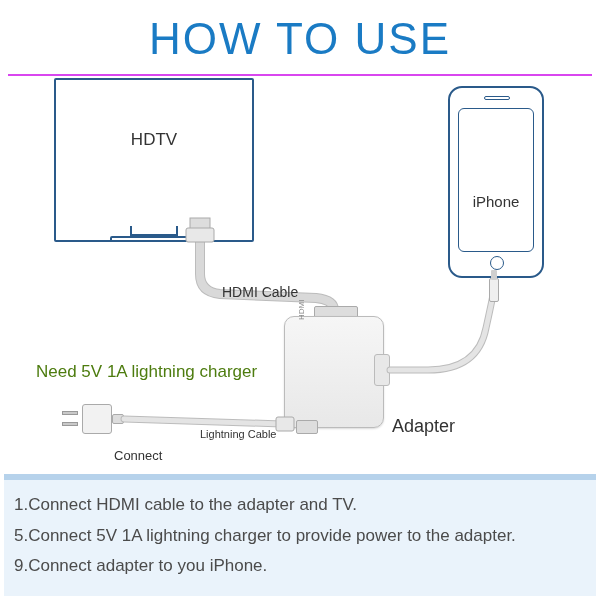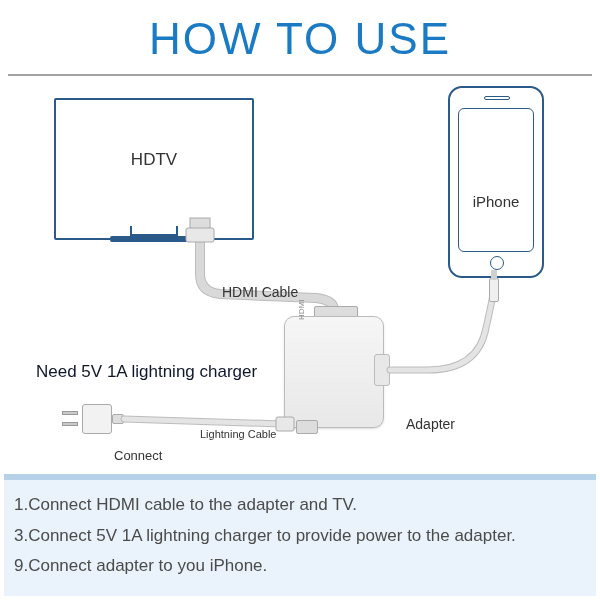--- a/index.html
+++ b/index.html
@@ -1,19 +1,19 @@
 <!DOCTYPE html>
 <html><head>
 <meta charset="utf-8">
 <style>
   * { margin: 0; padding: 0; box-sizing: border-box; }
   body { width: 600px; height: 600px; background: #fff; font-family: Arial, Helvetica, sans-serif; position: relative; overflow: hidden; }
-  .title { text-align: center; font-size: 44px; font-weight: 500; color: #1a7bc4; letter-spacing: 2px; padding: 14px 0 10px 0; border-bottom: 2px solid #a3a3a3; margin: 0 8px; }
+  .title { text-align: center; font-size: 44px; font-weight: 500; color: #1a7bc4; letter-spacing: 2px; padding: 14px 0 10px 0; border-bottom: 2px solid #d946ef; margin: 0 8px; }
   .canvas { position: absolute; left: 0; top: 78px; width: 600px; height: 400px; }
-  .hdtv { position: absolute; left: 54px; top: 20px; width: 200px; height: 142px; border: 2px solid #2a5a8a; border-radius: 2px; background: #fff; }
+  .hdtv { position: absolute; left: 54px; top: 0; width: 200px; height: 164px; border: 2px solid #2a5a8a; border-radius: 2px; background: #fff; }
   .hdtv-label { position: absolute; left: 0; right: 0; top: 50px; text-align: center; font-size: 17px; color: #333; }
   .hdtv-stand { position: absolute; left: 130px; top: 148px; width: 48px; height: 10px; border: 2px solid #2a5a8a; border-top: none; }
   .hdtv-base { position: absolute; left: 110px; top: 158px; width: 88px; height: 6px; border: 2px solid #2a5a8a; border-radius: 2px; }
 
   .iphone { position: absolute; left: 448px; top: 8px; width: 96px; height: 192px; border: 2px solid #2a5a8a; border-radius: 14px; background: #fff; }
   .iphone-screen { position: absolute; left: 8px; top: 20px; width: 76px; height: 144px; border: 1.5px solid #2a5a8a; border-radius: 6px; }
   .iphone-home { position: absolute; left: 40px; bottom: 6px; width: 14px; height: 14px; border: 1.5px solid #2a5a8a; border-radius: 50%; }
   .iphone-speaker { position: absolute; left: 34px; top: 8px; width: 26px; height: 4px; border: 1.5px solid #2a5a8a; border-radius: 2px; }
   .iphone-label { position: absolute; left: 0; right: 0; top: 84px; text-align: center; font-size: 15px; color: #333; }
 
@@ -22,22 +22,22 @@
   .adapter-hdmi-text { position: absolute; left: 297px; top: 242px; font-size: 8px; color: #888; transform: rotate(-90deg); transform-origin: left top; }
   .adapter-light { position: absolute; left: 296px; top: 342px; width: 22px; height: 14px; background: #ddd; border: 1px solid #aaa; border-radius: 2px; }
   .adapter-cableout { position: absolute; left: 374px; top: 276px; width: 16px; height: 32px; background: #e8e8e8; border: 1px solid #bbb; border-radius: 3px; }
 
   svg.cable { position: absolute; left: 0; top: 0; overflow: visible; }
 
   .label { position: absolute; font-size: 14px; color: #333; }
   .label-hdmi { left: 222px; top: 206px; }
   .label-charger { left: 114px; top: 370px; font-size: 13px; }
   .label-lightcable { left: 200px; top: 350px; font-size: 11px; }
-  .label-adapter { left: 406px; top: 338px; font-size: 14px; }
-  .warn { position: absolute; left: 36px; top: 284px; font-size: 17px; color: #0f172a; }
+  .label-adapter { left: 392px; top: 338px; font-size: 18px; }
+  .warn { position: absolute; left: 36px; top: 284px; font-size: 17px; color: #4d7c0f; }
 
   .plug-body { position: absolute; left: 82px; top: 326px; width: 30px; height: 30px; background: #f2f2f2; border: 1px solid #aaa; border-radius: 3px; }
   .plug-prongs { position: absolute; left: 62px; top: 332px; width: 20px; height: 18px; }
   .prong { position: absolute; width: 16px; height: 4px; background: #c9c9c9; border: 1px solid #999; }
   .prong.p1 { top: 1px; left: 0; }
   .prong.p2 { top: 12px; left: 0; }
   .plug-out { position: absolute; left: 112px; top: 336px; width: 12px; height: 10px; background: #ddd; border: 1px solid #aaa; border-radius: 2px; }
 
   .cable-body { stroke: #d9d9d9; stroke-width: 8; fill: none; stroke-linecap: round; }
   .cable-edge { stroke: #bcbcbc; stroke-width: 10; fill: none; stroke-linecap: round; }
@@ -108,15 +108,15 @@
   <div class="label label-hdmi">HDMI Cable</div>
   <div class="warn">Need 5V 1A lightning charger</div>
   <div class="label label-charger">Connect</div>
   <div class="label label-lightcable">Lightning Cable</div>
   <div class="label label-adapter">Adapter</div>
 
 </div>
 
 <div class="instructions">
   <p>1.Connect HDMI cable to the adapter and TV.</p>
-  <p>3.Connect 5V 1A lightning charger to provide power to the adapter.</p>
+  <p>5.Connect 5V 1A lightning charger to provide power to the adapter.</p>
   <p>9.Connect adapter to you iPhone.</p>
 </div>
 
 </body></html>

